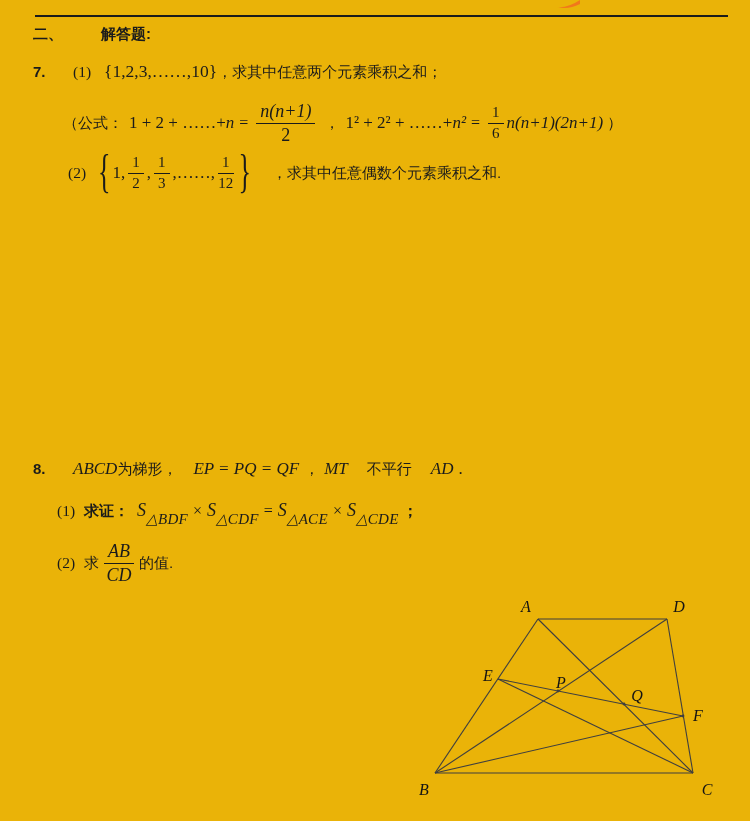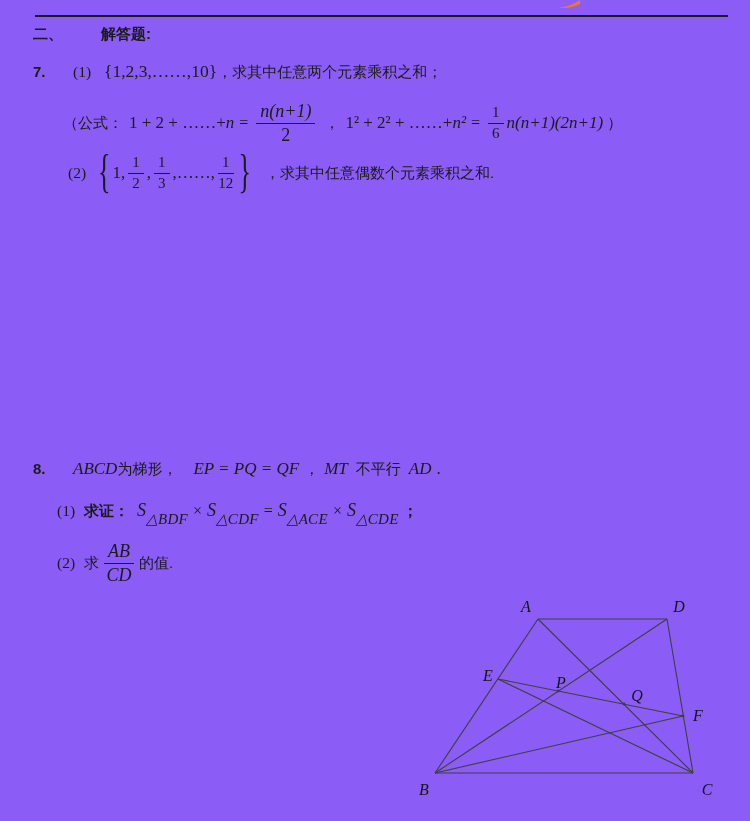--- a/index.html
+++ b/index.html
@@ -1,18 +1,18 @@
 <!DOCTYPE html>
 <html><head>
 <meta charset="utf-8">
 <style>
   * { margin:0; padding:0; box-sizing:border-box; }
   html,body { background:#ffffff; }
   .page {
-    position:relative; width:750px; height:821px; background:#8b5cf6;
+    position:relative; width:750px; height:821px; background:#eab308;
     font-family:"Liberation Sans", sans-serif; color:#1b1b1b; overflow:hidden;
   }
   .abs { position:absolute; }
   .cn  { font-family:"Liberation Sans", sans-serif; font-size:15px; color:#1b1b1b; }
   .cnb { font-weight:bold; }
   .mi  { font-family:"Liberation Serif", serif; font-style:italic; font-size:17px; }
   .mn  { font-family:"Liberation Serif", serif; font-style:normal; font-size:17px; }
   .qnum { font-weight:bold; font-size:15px; display:inline-block; }
   .plabel { font-family:"Liberation Serif", serif; font-size:15.5px; }
   .divider { height:2px; background:#1b1b1b; }
@@ -82,25 +82,25 @@
     <span class="frac">
       <span class="num">1</span>
       <span class="den">3</span>
     </span>
     <span class="mn">,……,</span>
     <span class="frac">
       <span class="num">1</span>
       <span class="den">12</span>
     </span>
     <span class="brace">}</span>
-    <span class="cn" style="margin-left:12px;">，求其中任意偶数个元素乘积之和.</span>
+    <span class="cn" style="margin-left:19px;">，求其中任意偶数个元素乘积之和.</span>
   </div>
 
   <div class="abs" style="left:33px; top:459px; white-space:nowrap;">
-    <span class="qnum" style="width:40px;">8.</span><span class="mi">ABCD</span><span class="cn">为梯形，</span><span class="mi" style="margin-left:16px;">EP = PQ = QF</span><span class="cn" style="margin:0 5px;">，</span><span class="mi">MT</span><span class="cn" style="margin:0 8px;font-family:Liberation Mono, monospace;">不平行</span><span class="mi">AD</span><span class="mn" style="margin-left:5px;">.</span>
+    <span class="qnum" style="width:40px;">8.</span><span class="mi">ABCD</span><span class="cn">为梯形，</span><span class="mi" style="margin-left:16px;">EP = PQ = QF</span><span class="cn" style="margin:0 5px;">，</span><span class="mi">MT</span><span class="cn" style="margin:0 19px;font-family:Liberation Mono, monospace;">不平行</span><span class="mi">AD</span><span class="mn" style="margin-left:5px;">.</span>
   </div>
 
   <div class="abs" style="left:57px; top:500px; white-space:nowrap;">
     <span class="plabel">(1)</span><span class="cn cnb" style="margin-left:9px;">求证：</span><span class="sterm" style="margin-left:8px;"><span>S</span><sub>△BDF</sub></span><span class="op">×</span><span class="sterm"><span>S</span><sub>△CDF</sub></span><span class="op">=</span><span class="sterm"><span>S</span><sub>△ACE</sub></span><span class="op">×</span><span class="sterm"><span>S</span><sub>△CDE</sub></span><span class="cn cnb" style="margin-left:4px;">；</span>
   </div>
 
   <div class="abs mathrow" style="left:57px; top:539px; height:48px;">
     <span class="plabel">(2)</span>
     <span class="cn" style="margin-left:9px;">求</span>
     <span class="frac it" style="margin:0 5px;">

